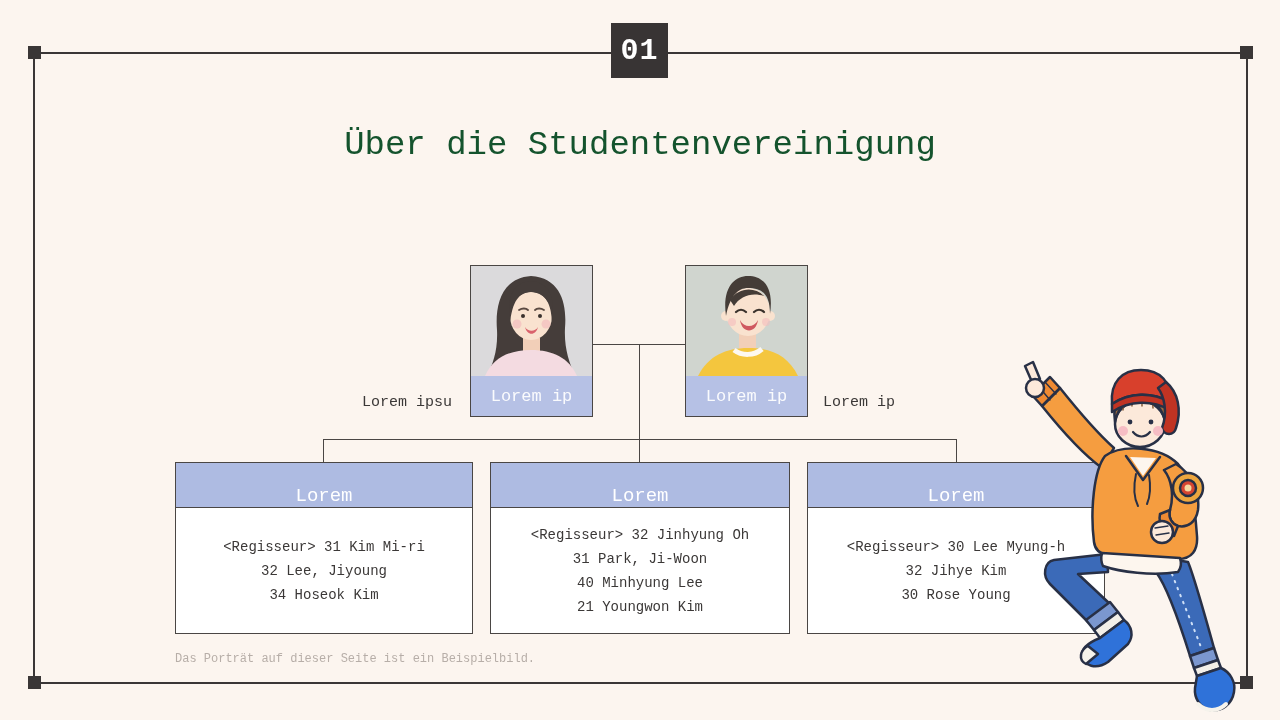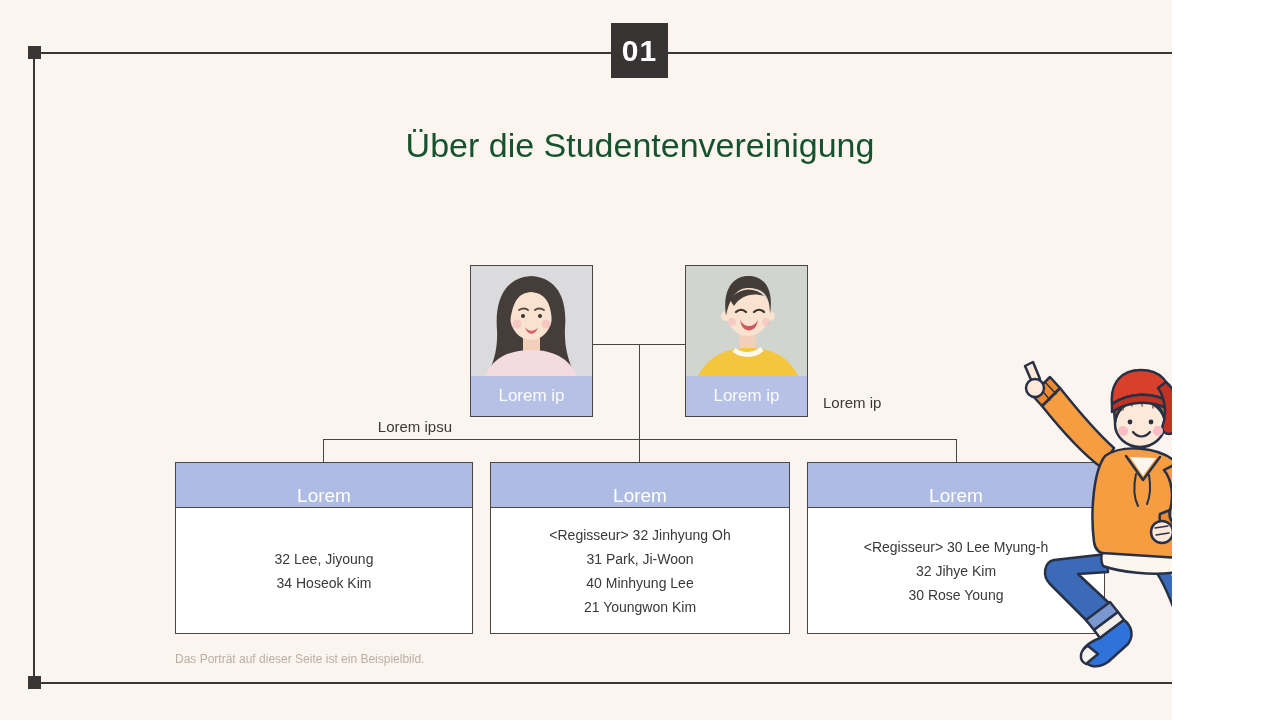--- a/index.html
+++ b/index.html
@@ -1,37 +1,37 @@
 <!DOCTYPE html>
 <html><head>
 <meta charset="utf-8">
 <style>
   html,body{margin:0;padding:0;}
-  .slide{position:relative;width:1172px;height:720px;background:#fcf5ef;overflow:hidden;
-         font-family:Liberation Sans, sans-serif;color:#3b3837;}
+  .slide{position:relative;width:1280px;height:720px;background:#fcf5ef;overflow:hidden;
+         font-family:Liberation Mono, monospace;color:#3b3837;}
   
   .frame-line{position:absolute;background:#3a3636;z-index:1;}
   .corner{position:absolute;width:13px;height:13px;background:#3a3636;z-index:1;}
   
   .badge{position:absolute;left:611px;top:23px;width:57px;height:55px;background:#383434;
          color:#ffffff;display:flex;align-items:center;justify-content:center;
          font-size:30px;font-weight:bold;letter-spacing:1px;z-index:3;}
   .title{position:absolute;left:0;top:126px;width:1280px;text-align:center;
          font-size:34px;color:#14532d;z-index:2;}
   .subtitle{position:absolute;left:0;top:201px;width:1280px;text-align:center;
          font-size:17px;color:#7e7773;z-index:2;}
   
   .pcard{position:absolute;top:265px;width:123px;height:152px;border:1px solid #4a4644;
          box-sizing:border-box;background:#ffffff;z-index:2;}
   .pcard svg{display:block;}
   .plabel{position:absolute;left:0;bottom:0;width:100%;height:40px;background:#b6c1e5;
          color:rgba(255,255,255,0.93);display:flex;align-items:center;justify-content:center;
          font-size:17px;}
   .sidelabel{position:absolute;top:394px;font-size:15px;color:#3b3837;z-index:2;}
-  .sidelabel-left{left:340px;width:112px;text-align:right;margin-top:24px;}
+  .sidelabel-left{left:340px;width:112px;text-align:right;}
   .sidelabel-right{left:823px;width:120px;text-align:left;}
   
   .conn{position:absolute;background:#4a4644;z-index:1;}
   
   .dept{position:absolute;top:462px;height:172px;border:1px solid #4a4644;box-sizing:border-box;
         background:#ffffff;z-index:2;}
   .dept-header{height:45px;background:#aebbe2;border-bottom:1px solid #4a4644;box-sizing:border-box;
         display:flex;align-items:flex-end;justify-content:center;color:#ffffff;font-size:19px;}
   .dept-body{height:126px;display:flex;flex-direction:column;justify-content:center;align-items:center;}
   .member{font-size:14px;color:#3b3837;line-height:24px;white-space:nowrap;}
@@ -106,20 +106,21 @@
   </div>
 
   <div class="sidelabel sidelabel-left">Lorem ipsu</div>
   <div class="sidelabel sidelabel-right">Lorem ip</div>
 
   <div class="dept" style="left:175px;width:298px;">
     <div class="dept-header">
       <span>Lorem</span>
     </div>
     <div class="dept-body">
+      <div class="member">&lt;Regisseur&gt; 31 Kim Mi-ri</div>
       <div class="member">32 Lee, Jiyoung</div>
       <div class="member">34 Hoseok Kim</div>
     </div>
   </div>
 
   <div class="dept" style="left:490px;width:300px;">
     <div class="dept-header">
       <span>Lorem</span>
     </div>
     <div class="dept-body">

